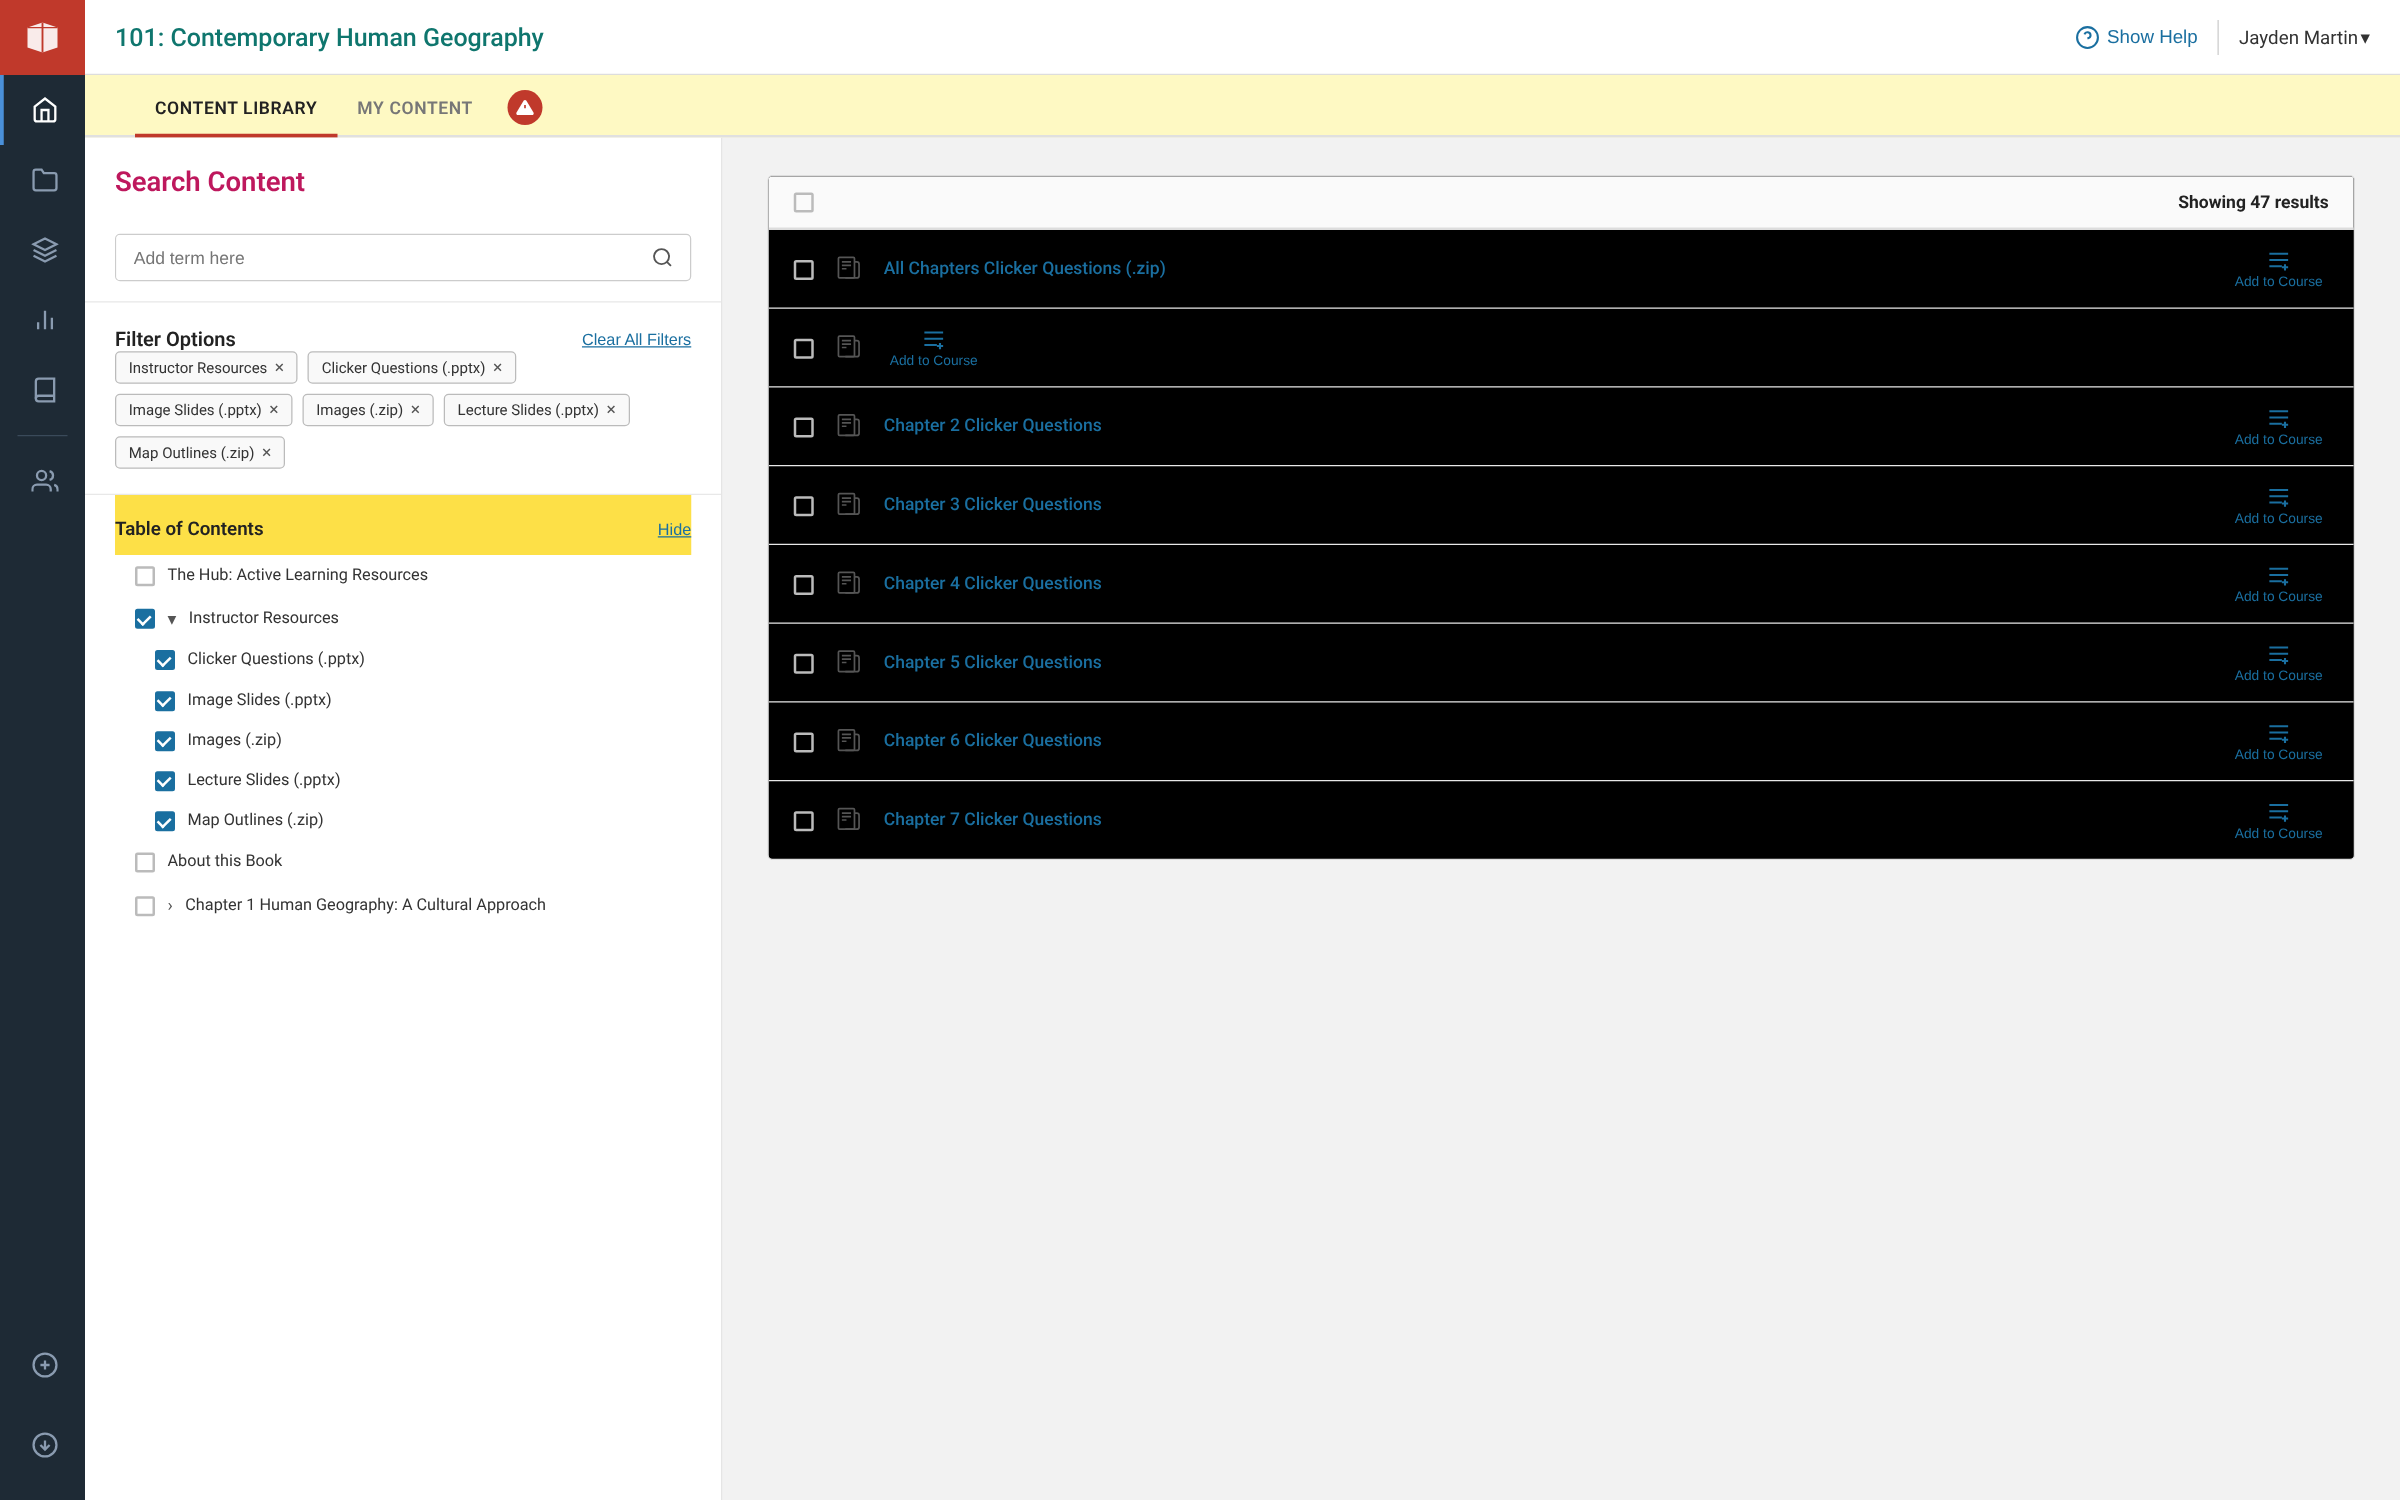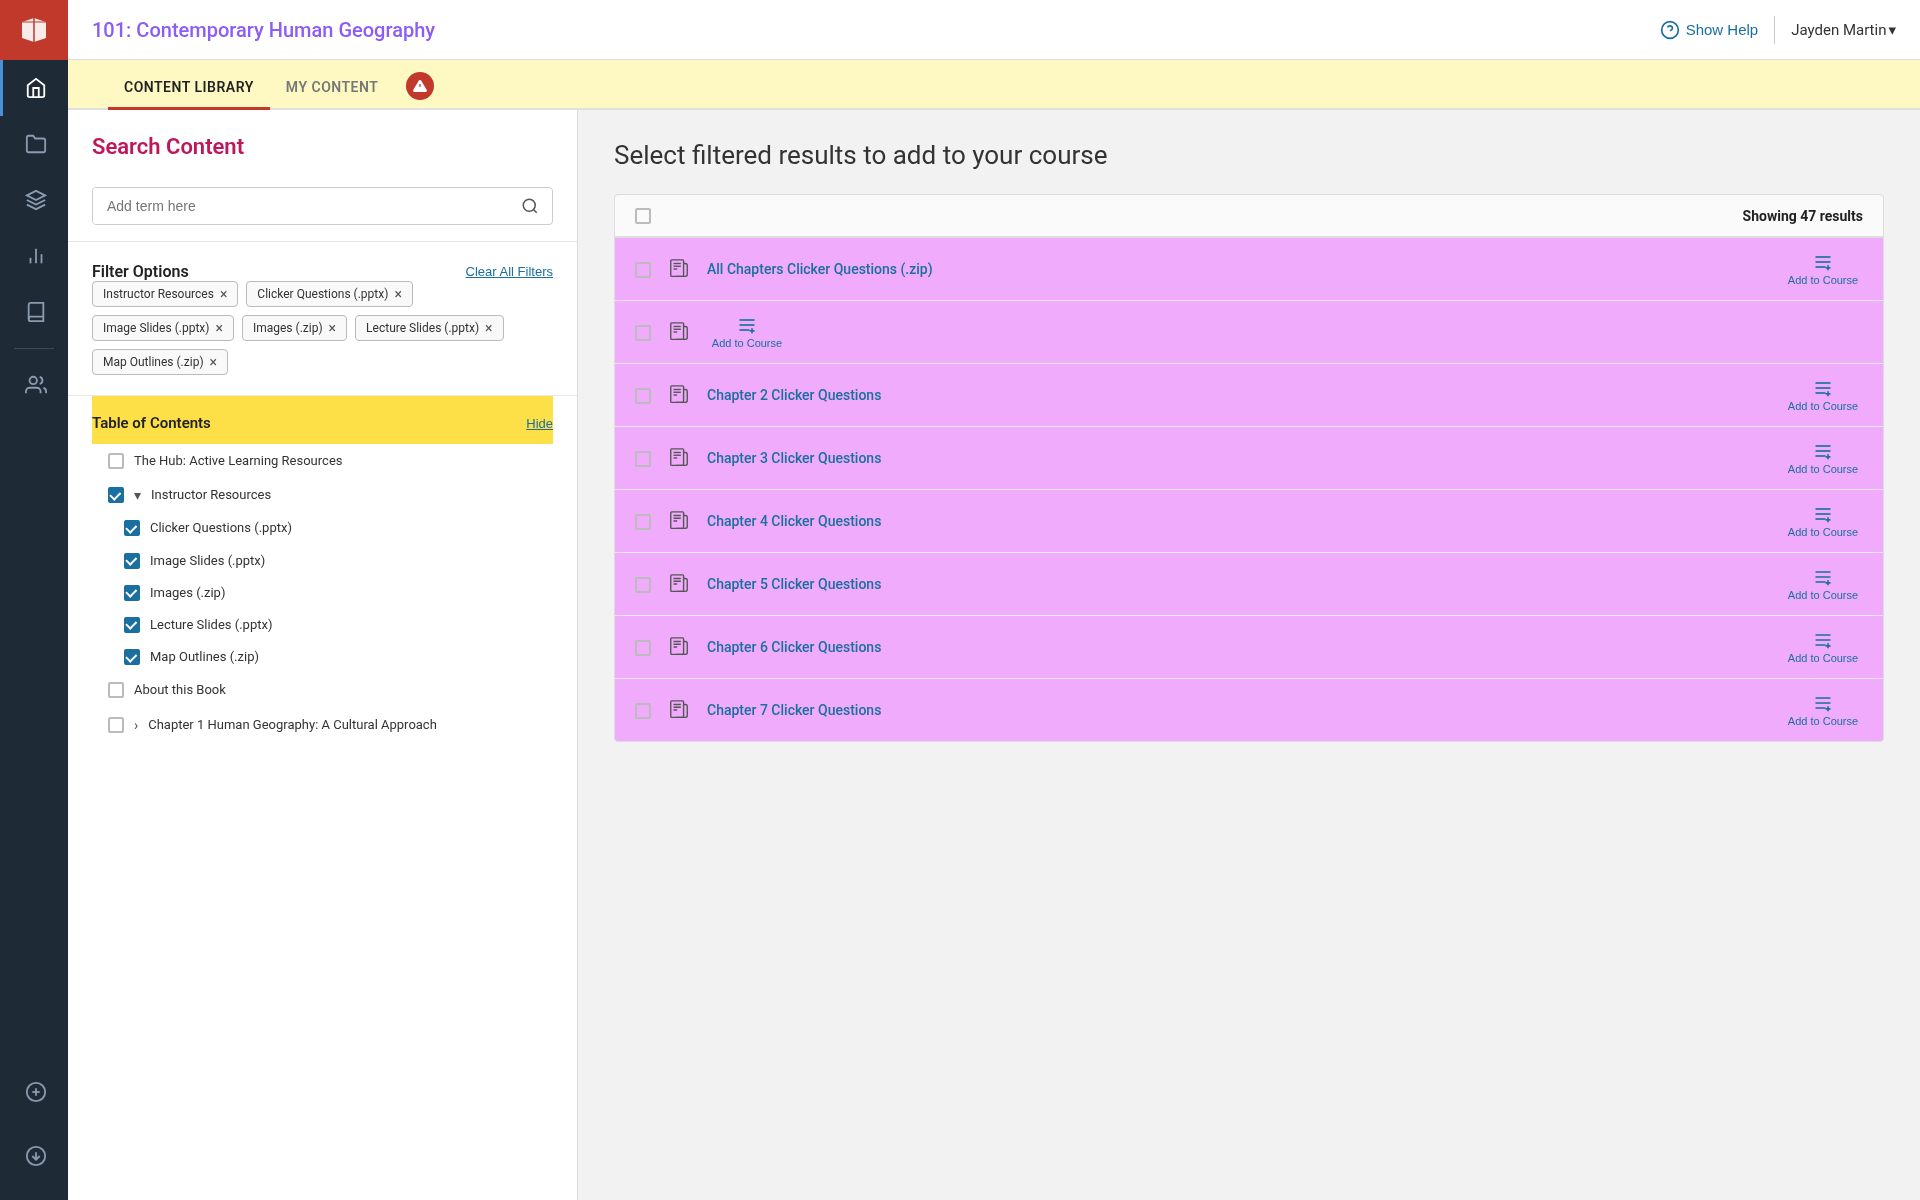--- a/index.html
+++ b/index.html
@@ -52,21 +52,21 @@
       height: 60px;
       background: #fff;
       border-bottom: 1px solid #ddd;
       display: flex;
       align-items: center;
       padding: 0 24px;
       flex-shrink: 0;
     }
     .topbar-title {
       font-size: 20px;
-      color: #8b5cf6;
+      color: #0f766e;
       font-weight: 500;
       flex: 1;
     }
     .topbar-right {
       display: flex;
       align-items: center;
       gap: 16px;
     }
     .show-help-btn {
       display: flex;
@@ -309,21 +309,21 @@
       overflow-y: auto;
       padding: 30px 36px;
     }
     .results-heading {
       font-size: 26px;
       color: #333;
       font-weight: 400;
       margin-bottom: 24px;
     }
     .results-table {
-      background: #f0abfc;
+      background: #000000;
       border: 1px solid #ddd;
       border-radius: 4px;
       overflow: hidden;
     }
     .results-header-row {
       display: flex;
       align-items: center;
       padding: 12px 20px;
       border-bottom: 2px solid #ddd;
       background: #fafafa;
@@ -577,21 +577,20 @@
 
         <div class="toc-item">
           <div class="checkbox"></div>
           <span class="toc-chevron">›</span>
           <span class="toc-item-text">Chapter 1 Human Geography: A Cultural Approach</span>
         </div>
       </div>
     </div>
 
     <div class="right-panel">
-      <div class="results-heading">Select filtered results to add to your course</div>
 
       <div class="results-table">
 
         <div class="results-header-row">
           <div class="checkbox"></div>
           <span class="results-count">Showing 47 results</span>
         </div>
 
         <div class="result-row">
           <div class="checkbox"></div>

